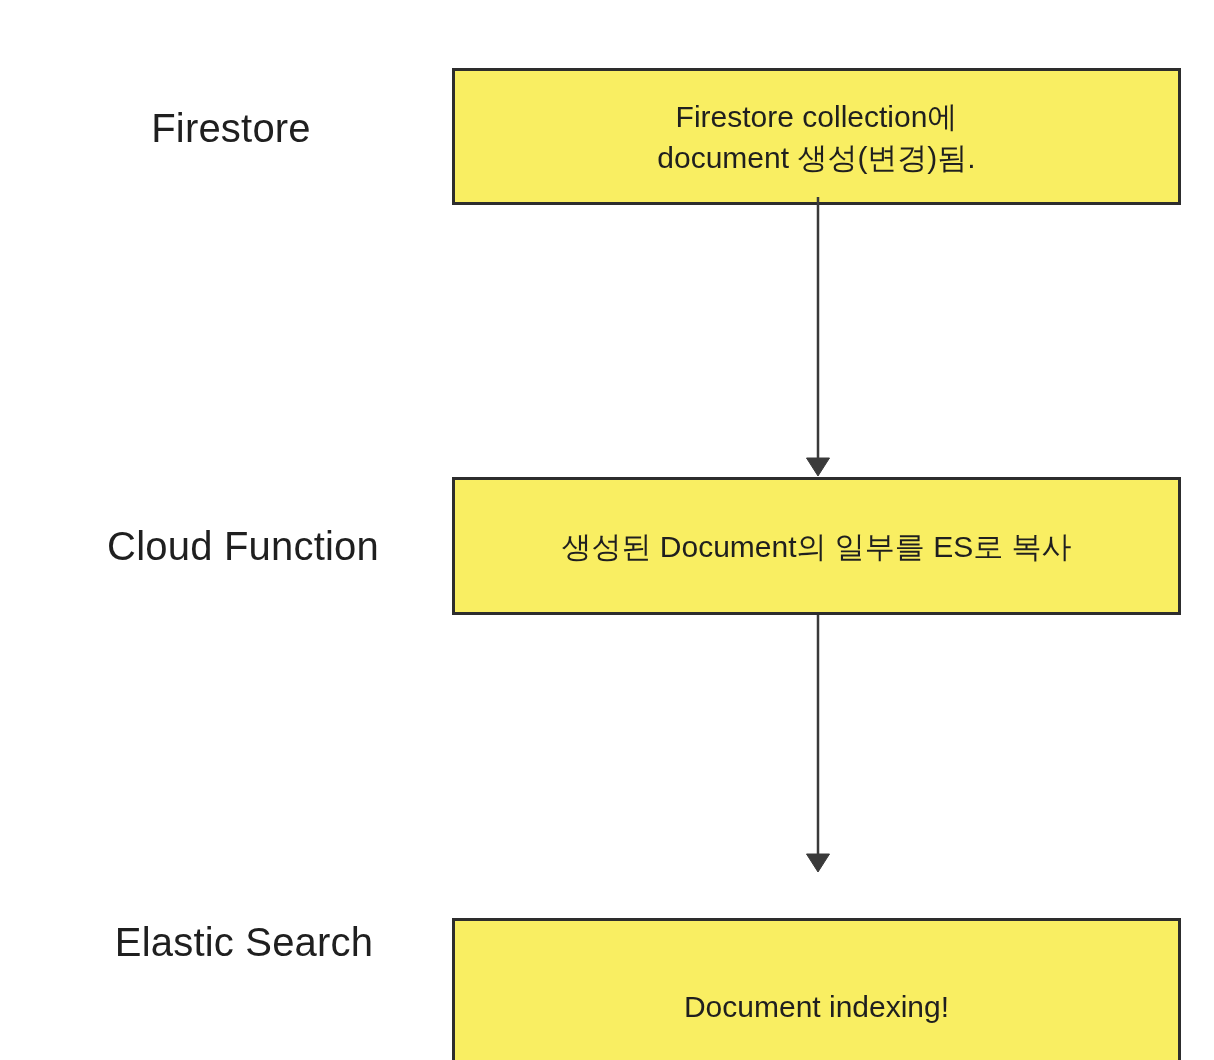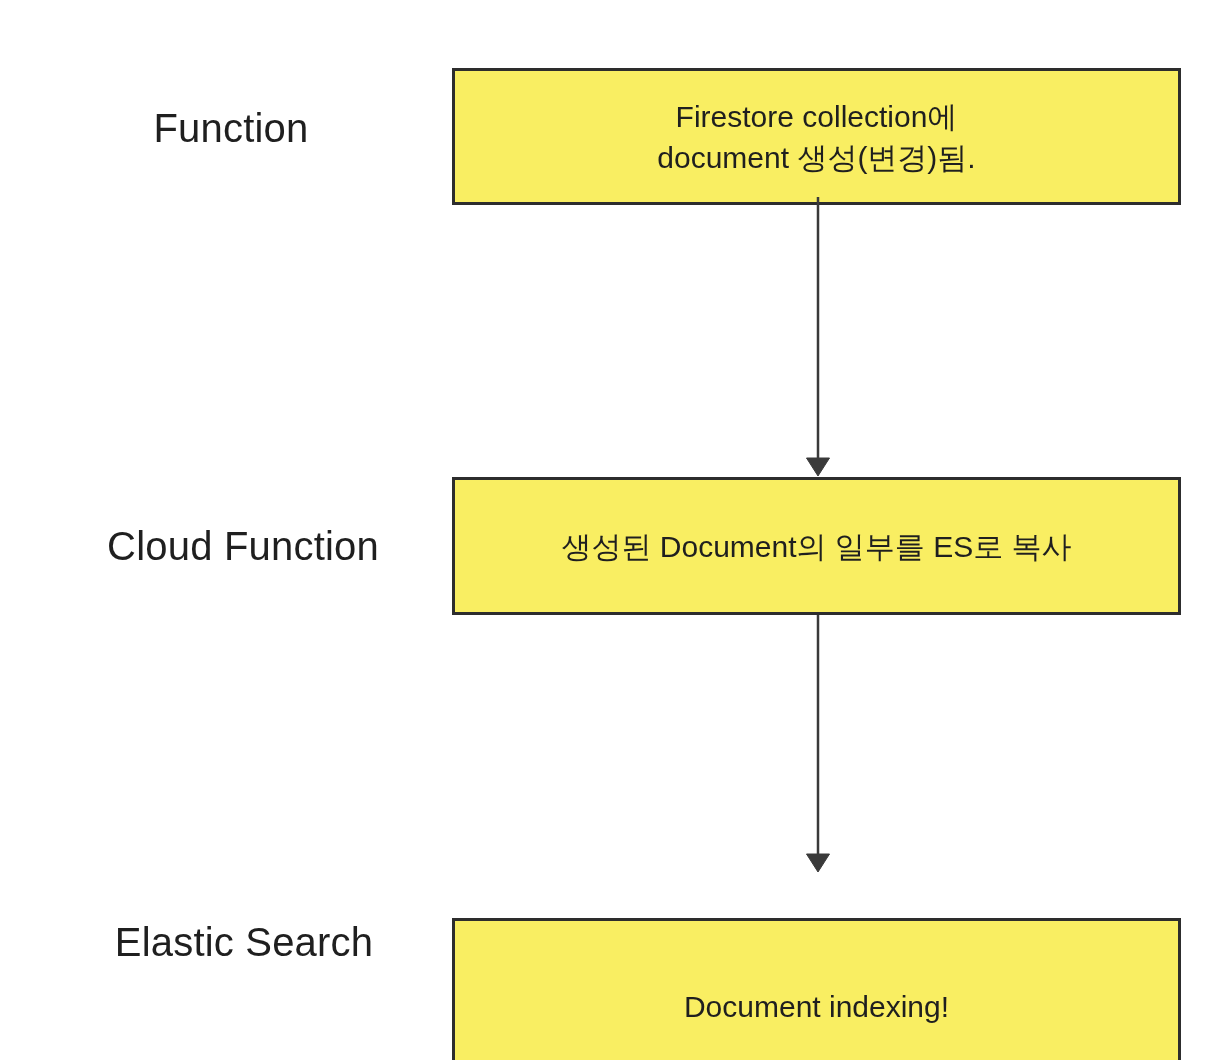--- a/index.html
+++ b/index.html
@@ -76,21 +76,21 @@
     stroke-width: 1;
     stroke-linejoin: round;
   }
 </style>
 </head>
 <body>
 
 <div class="canvas">
 
   <div class="lane-label lane-0">
-    <span>Function</span>
+    <span>Firestore</span>
   </div>
   <div class="lane-label lane-1">
     <span>Cloud Function</span>
   </div>
   <div class="lane-label lane-2">
     <span>Elastic Search</span>
   </div>
 
   <div class="node node-0">
     <span class="node-line">Firestore collection에</span>

